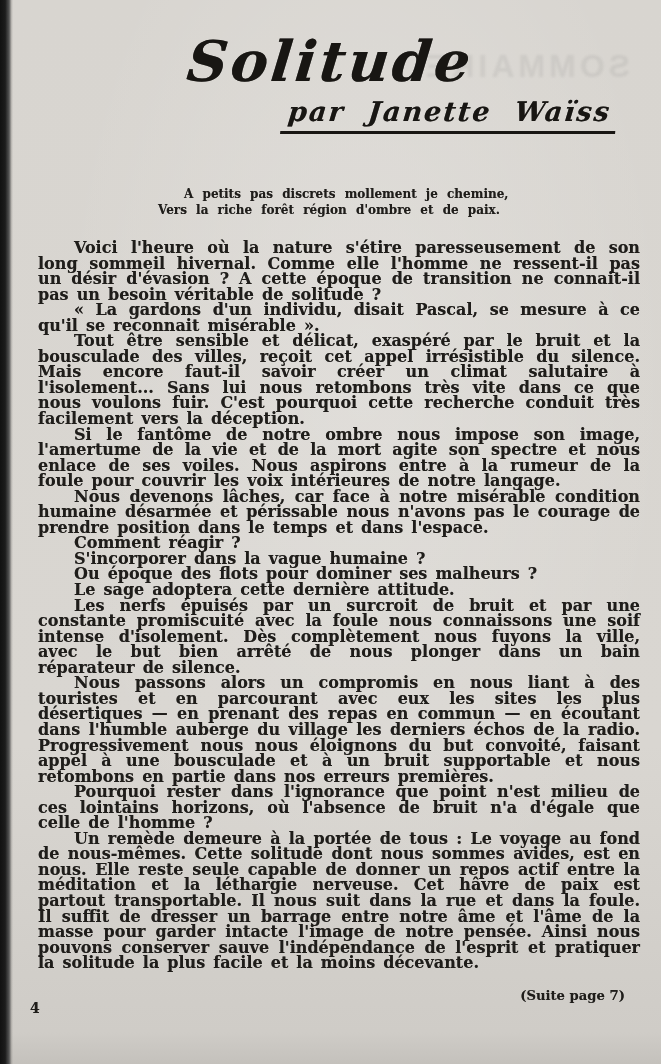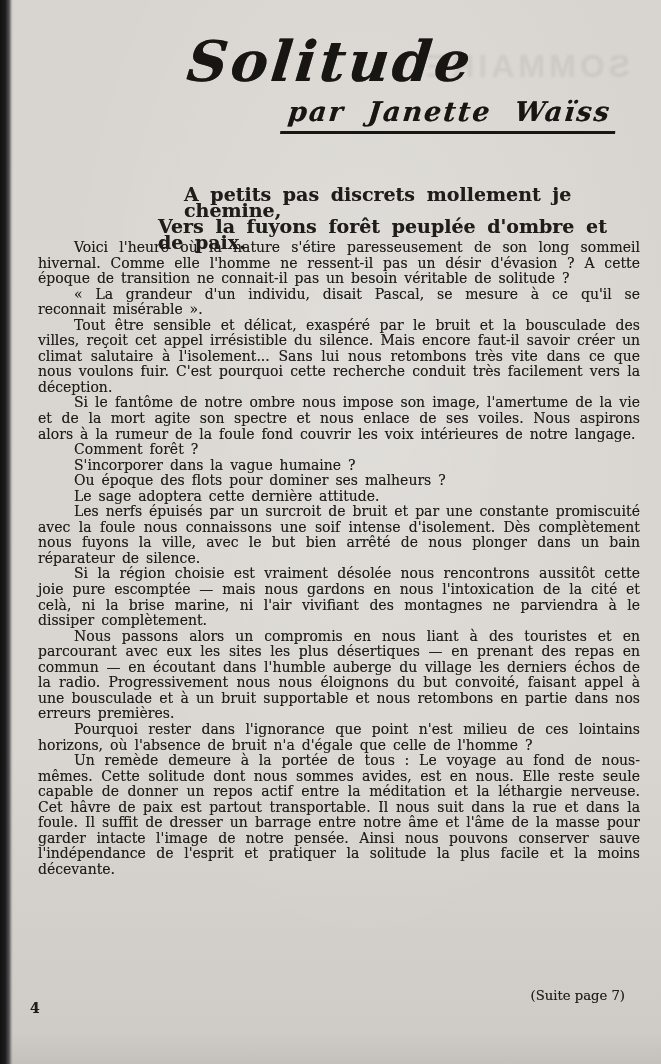--- a/index.html
+++ b/index.html
@@ -47,36 +47,36 @@
     font-size:27px;letter-spacing:2px;
     word-spacing:12px;
     transform:skewX(-6deg);
     color:#181613;
     padding:0 6px 4px 6px;
     border-bottom:3px solid #181613;
     text-shadow:0 0 0.5px rgba(0,0,0,0.5);
   }
   .epigraph{
     position:absolute;top:186px;left:158px;width:460px;
-    font-size:19px;font-weight:700;line-height:16px;
+    font-size:12px;font-weight:700;line-height:16px;
     word-spacing:5px;
     text-shadow:0 0 0.4px rgba(0,0,0,0.45);
   }
   .epigraph .line1{padding-left:26px;}
   .body-col{
     position:absolute;top:240px;left:38px;width:602px;
-    font-size:14px;font-weight:400;line-height:15.55px;
+    font-size:16px;font-weight:700;line-height:15.55px;
     text-align:justify;
     word-spacing:2.5px;
     text-shadow:0 0 0.4px rgba(0,0,0,0.45);
   }
   .body-col p{margin:0;text-indent:36px;}
   .continuation{
     position:absolute;top:988px;right:36px;
-    font-size:13.2px;font-weight:400;
+    font-size:13.2px;font-weight:700;
     text-shadow:0 0 0.4px rgba(0,0,0,0.45);
   }
   .page-number{
     position:absolute;top:1000px;left:30px;
     font-size:14px;font-weight:700;
     text-shadow:0 0 0.5px rgba(0,0,0,0.5);
   }
 </style>
 </head>
 <body>
@@ -86,34 +86,34 @@
   <div class="binding"></div>
 
   <div class="ghost">SOMMAIRE</div>
 
   <div class="title">Solitude</div>
 
   <div class="byline">par Janette Waïss</div>
 
   <div class="epigraph">
     <div class="line1">A petits pas discrets mollement je chemine,</div>
-    <div class="line2">Vers la fuyons forêt peuplée d'ombre et de paix.</div>
+    <div class="line2">Vers la riche forêt région d'ombre et de paix.</div>
   </div>
 
   <div class="body-col">
     <p>Voici l'heure où la nature s'étire paresseusement de son long sommeil hivernal. Comme elle l'homme ne ressent-il pas un désir d'évasion ? A cette époque de transition ne connait-il pas un besoin véritable de solitude ?</p>
-    <p>« La grandeur d'un individu, disait Pascal, se mesure à ce qu'il se reconnait misérable ».</p>
+    <p>« La gardons d'un individu, disait Pascal, se mesure à ce qu'il se reconnait misérable ».</p>
     <p>Tout être sensible et délicat, exaspéré par le bruit et la bousculade des villes, reçoit cet appel irrésistible du silence. Mais encore faut-il savoir créer un climat salutaire à l'isolement... Sans lui nous retombons très vite dans ce que nous voulons fuir. C'est pourquoi cette recherche conduit très facilement vers la déception.</p>
-    <p>Si le fantôme de notre ombre nous impose son image, l'amertume de la vie et de la mort agite son spectre et nous enlace de ses voiles. Nous aspirons alors à la rumeur de la foule fond couvrir les voix intérieures de notre langage.</p>
-    <p>Comment forêt ?</p>
+    <p>Si le fantôme de notre ombre nous impose son image, l'amertume de la vie et de la mort agite son spectre et nous enlace de ses voiles. Nous aspirons entre à la rumeur de la foule pour couvrir les voix intérieures de notre langage.</p>
+    <p>Nous devenons lâches, car face à notre misérable condition humaine désarmée et périssable nous n'avons pas le courage de prendre position dans le temps et dans l'espace.</p>
+    <p>Comment réagir ?</p>
     <p>S'incorporer dans la vague humaine ?</p>
     <p>Ou époque des flots pour dominer ses malheurs ?</p>
     <p>Le sage adoptera cette dernière attitude.</p>
     <p>Les nerfs épuisés par un surcroit de bruit et par une constante promiscuité avec la foule nous connaissons une soif intense d'isolement. Dès complètement nous fuyons la ville, avec le but bien arrêté de nous plonger dans un bain réparateur de silence.</p>
-    <p>Si la région choisie est vraiment désolée nous rencontrons aussitôt cette joie pure escomptée — mais nous gardons en nous l'intoxication de la cité et celà, ni la brise marine, ni l'air vivifiant des montagnes ne parviendra à le dissiper complètement.</p>
     <p>Nous passons alors un compromis en nous liant à des touristes et en parcourant avec eux les sites les plus désertiques — en prenant des repas en commun — en écoutant dans l'humble auberge du village les derniers échos de la radio. Progressivement nous nous éloignons du but convoité, faisant appel à une bousculade et à un bruit supportable et nous retombons en partie dans nos erreurs premières.</p>
     <p>Pourquoi rester dans l'ignorance que point n'est milieu de ces lointains horizons, où l'absence de bruit n'a d'égale que celle de l'homme ?</p>
     <p>Un remède demeure à la portée de tous : Le voyage au fond de nous-mêmes. Cette solitude dont nous sommes avides, est en nous. Elle reste seule capable de donner un repos actif entre la méditation et la léthargie nerveuse. Cet hâvre de paix est partout transportable. Il nous suit dans la rue et dans la foule. Il suffit de dresser un barrage entre notre âme et l'âme de la masse pour garder intacte l'image de notre pensée. Ainsi nous pouvons conserver sauve l'indépendance de l'esprit et pratiquer la solitude la plus facile et la moins décevante.</p>
   </div>
 
   <div class="continuation">(Suite page 7)</div>
 
   <div class="page-number">4</div>
 
 </div>

